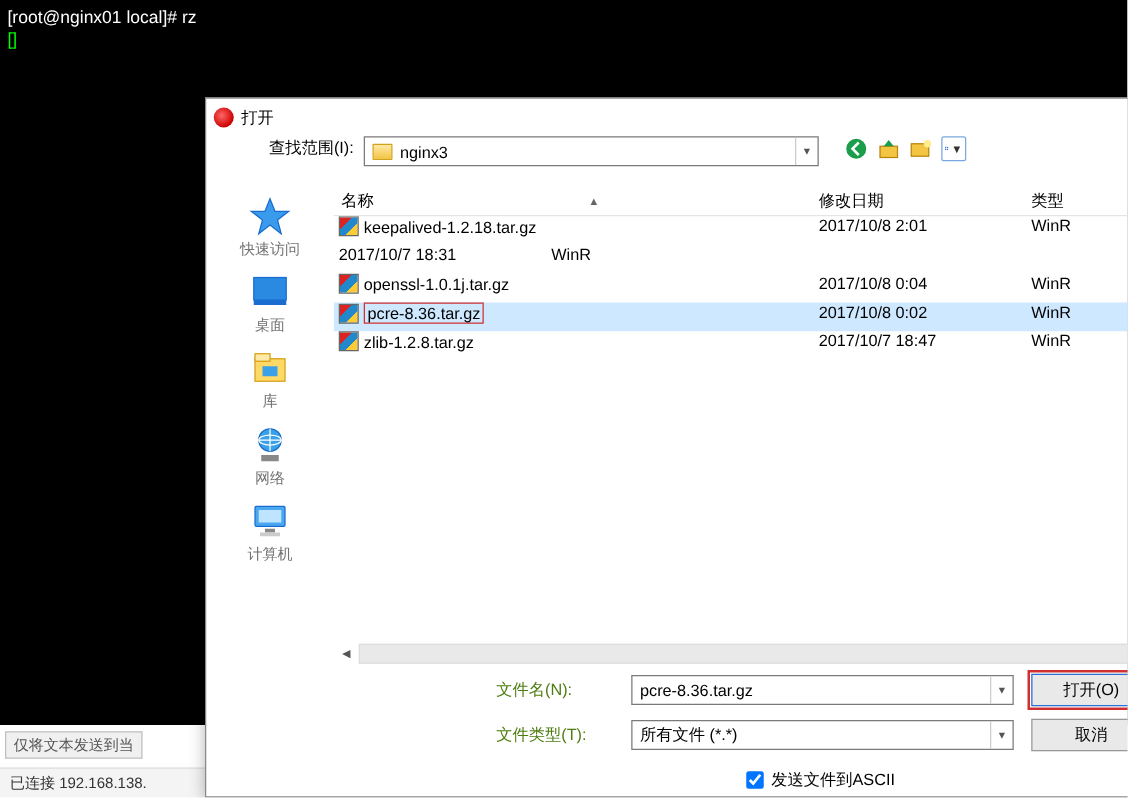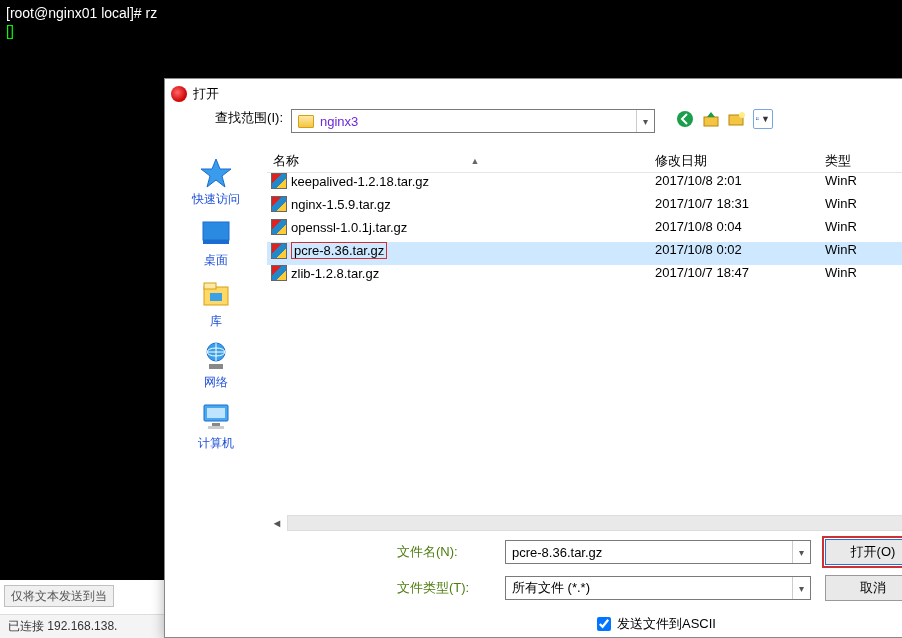--- a/index.html
+++ b/index.html
@@ -17,32 +17,32 @@
 .dialog { position: absolute; left: 144px; top: 78px; width: 770px; height: 560px; background: #fff; border: 1px solid #888; box-shadow: 0 2px 12px rgba(0,0,0,.3); display: flex; flex-direction: column; margin-left: 20px; }
 .title-bar { height: 30px; display: flex; align-items: center; padding: 0 6px; }
 .title-bar .app-icon { width: 16px; height: 16px; margin-right: 6px; background: radial-gradient(circle at 40% 40%, #ff6666 0%, #cc0000 70%); border-radius: 50%; }
 .title-bar .title-text { font-size: 13px; color: #000; flex: 1; }
 .title-bar .close-x { font-size: 16px; color: #333; padding: 4px 10px; cursor: default; }
 
 .lookin-row { height: 40px; display: flex; padding: 0 12px 0 0; gap: 8px; }
 .lookin-label { width: 118px; text-align: right; font-size: 13px; color: #000; }
 .lookin-select { flex: 0 0 364px; height: 24px; border: 1px solid #7a7a7a; display: flex; align-items: center; background: #fff; position: relative; }
 .lookin-select .folder-ic { width: 16px; height: 13px; margin: 0 6px; background: linear-gradient(#ffe9a8,#f4c542); border: 1px solid #d4a017; border-radius: 1px; }
-.lookin-select .sel-text { font-size: 13px; color: #6d28d9; }
+.lookin-select .sel-text { font-size: 13px; color: #000000; }
 .lookin-select .sel-chev { position: absolute; right: 0; top: 0; width: 18px; height: 100%; border-left: 1px solid #ccc; display: flex; align-items: center; justify-content: center; font-size: 10px; color: #555; }
 .nav-icons { display: flex; gap: 6px; margin-left: 12px; }
 .nav-ic { width: 20px; height: 20px; display: flex; align-items: center; justify-content: center; font-size: 14px; }
 .nav-ic.back { color: #0a7a3a; }
 .nav-ic.up { color: #0a7a3a; }
 .nav-ic.newf { color: #d4a017; }
 .nav-ic.view { color: #1a6dd0; border: 1px solid #7aa7e0; border-radius: 2px; font-size: 10px; padding: 0 2px; display: flex; align-items: center; }
 
 .body-row { flex: 1; display: flex; min-height: 0; }
 .places { width: 106px; display: flex; flex-direction: column; align-items: center; padding-top: 4px; gap: 2px; }
-.place { display: flex; flex-direction: column; align-items: center; font-size: 12px; color: #1d4ed8; padding: 4px 0; width: 100%; }
+.place { display: flex; flex-direction: column; align-items: center; font-size: 12px; color: #737373; padding: 4px 0; width: 100%; }
 .place .ic { width: 36px; height: 32px; margin-bottom: 2px; display: flex; align-items: center; justify-content: center; }
 .ic-star svg, .ic-desktop svg, .ic-lib svg, .ic-comp svg, .ic-net svg { width: 34px; height: 32px; }
 
 .file-area { flex: 1; display: flex; flex-direction: column; border-left: 0; }
 .col-head { height: 24px; display: flex; align-items: center; font-size: 13px; color: #000; border-bottom: 1px solid #e5e5e5; }
 .col-head .c-name { padding-left: 6px; width: 384px; display:flex; align-items:center; }
 .col-head .sort-arr { flex:1; text-align:center; font-size:9px; color:#666; }
 .col-head .c-date { width: 170px; padding-left: 4px; }
 .col-head .c-type { flex: 1; padding-left: 4px; }
 
@@ -198,24 +198,20 @@
       <div class="file-list" id="file-list">
           <div class="frow">
             <div class="c-name">
               <div class="fic"></div>
               <span class="name-cell">keepalived-1.2.18.tar.gz</span>
             </div>
             <div class="c-date">2017/10/8 2:01</div>
             <div class="c-type">WinR</div>
           </div>
           <div class="frow">
-            <div class="c-name">
-              <div class="fic"></div>
-              <span class="name-cell">nginx-1.5.9.tar.gz</span>
-            </div>
             <div class="c-date">2017/10/7 18:31</div>
             <div class="c-type">WinR</div>
           </div>
           <div class="frow">
             <div class="c-name">
               <div class="fic"></div>
               <span class="name-cell">openssl-1.0.1j.tar.gz</span>
             </div>
             <div class="c-date">2017/10/8 0:04</div>
             <div class="c-type">WinR</div>

